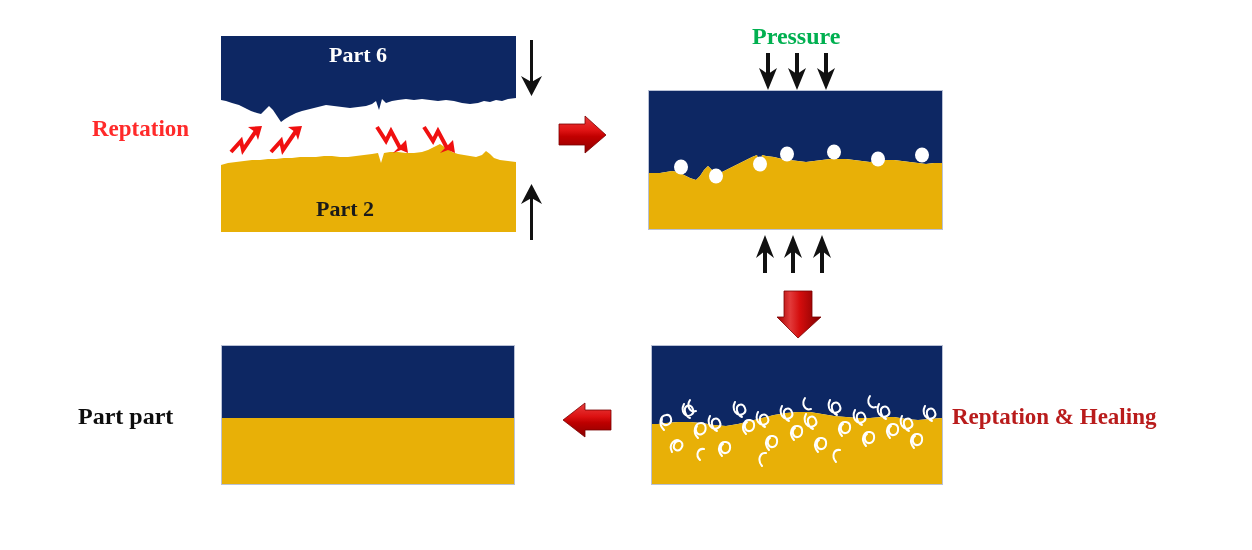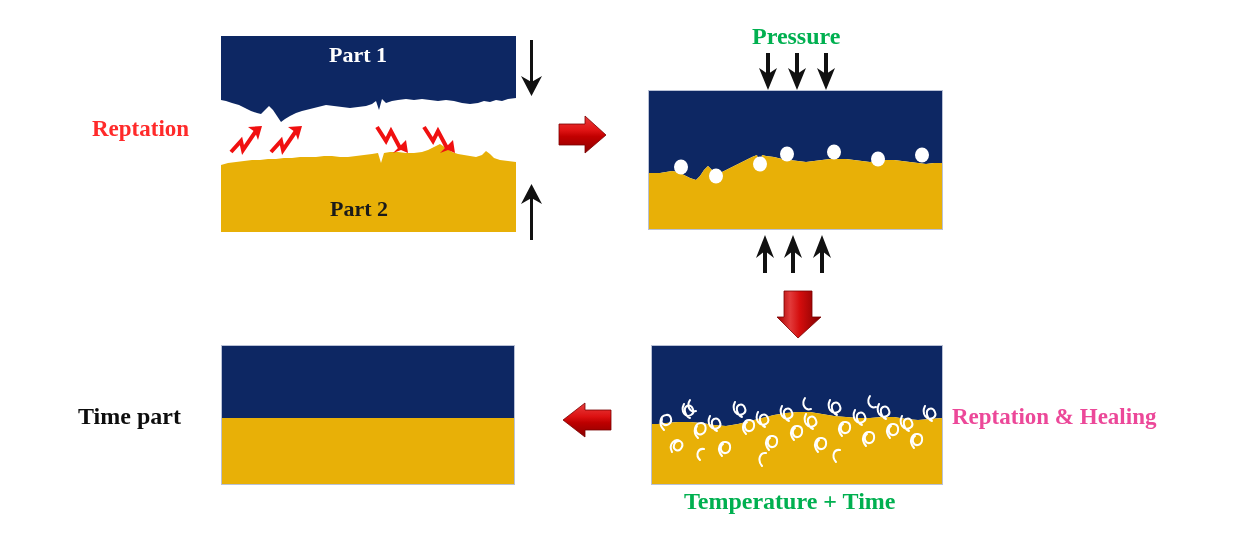--- a/index.html
+++ b/index.html
@@ -38,21 +38,21 @@
     color: #ff2a2a;
   }
   .lbl-intimate {
     left: 958px; top: 146px;
     font-size: 23px;
     color: #ff2020;
   }
   .lbl-reptation {
     left: 952px; top: 405px;
     font-size: 23px;
-    color: #ec4899;
+    color: #b91c1c;
   }
   .lbl-pressure {
     left: 752px; top: 24px;
     font-size: 24px;
     color: #00b050;
   }
   .lbl-temptime {
     left: 684px; top: 489px;
     font-size: 24px;
     color: #00b050;
@@ -61,21 +61,21 @@
     left: 78px; top: 404px;
     font-size: 24px;
     color: #0d0d0d;
   }
   .lbl-part1 {
     left: 329px; top: 44px;
     font-size: 22px;
     color: #ffffff;
   }
   .lbl-part2 {
-    left: 330px; top: 198px;
+    left: 316px; top: 198px;
     font-size: 22px;
     color: #1a1a1a;
   }
 </style>
 </head>
 <body>
 
 <div id="stage">
 
   <svg viewBox="0 0 1252 550" xmlns="http://www.w3.org/2000/svg">
@@ -259,28 +259,27 @@
       <path fill="url(#redArrowL)" stroke="#7a0000" stroke-width="0.8" d="M611,410 L585,410 L585,403 L563,420 L585,437 L585,430 L611,430 Z"></path>
     </g>
 
     <g>
       <rect x="221.5" y="345.5" width="293" height="139" fill="#ffffff" stroke="#b9c1d6" stroke-width="1"></rect>
       <rect x="222" y="346" width="292" height="72" fill="#0d2763"></rect>
       <rect x="222" y="418" width="292" height="66" fill="#e8b007"></rect>
     </g>
   </svg>
 
-  <div class="lbl lbl-part1">Part 1</div>
+  <div class="lbl lbl-part1">Part 6</div>
 
   <div class="lbl lbl-part2">Part 2</div>
 
   <div class="lbl lbl-roughness">Reptation</div>
 
   <div class="lbl lbl-pressure">Pressure</div>
 
 
   <div class="lbl lbl-reptation">Reptation &amp; Healing</div>
 
-  <div class="lbl lbl-temptime">Temperature + Time</div>
-
-  <div class="lbl lbl-final">Time part</div>
+
+  <div class="lbl lbl-final">Part part</div>
 
 </div>
 
 </body></html>

